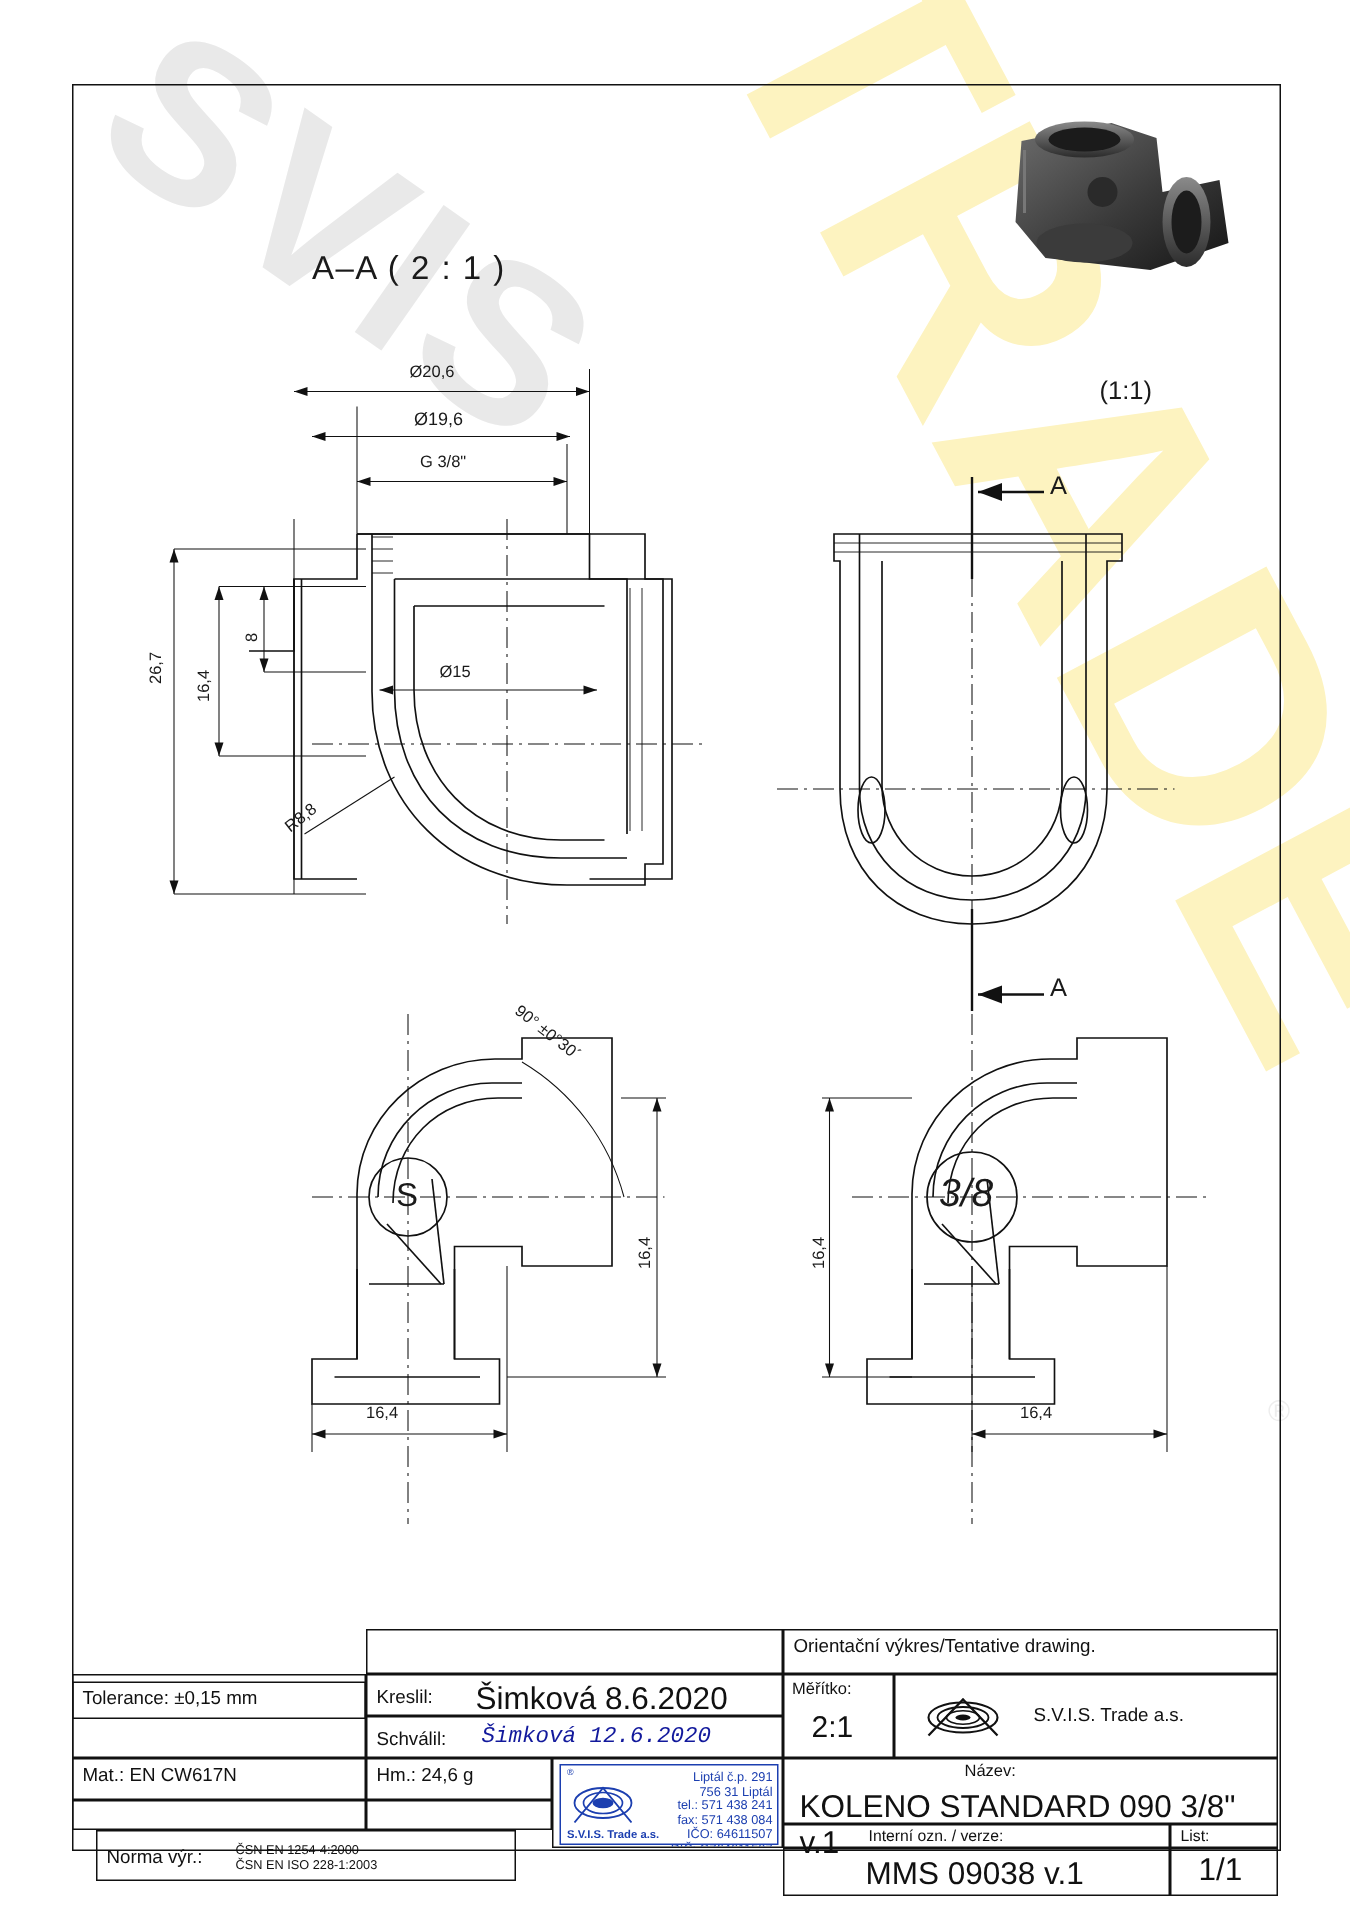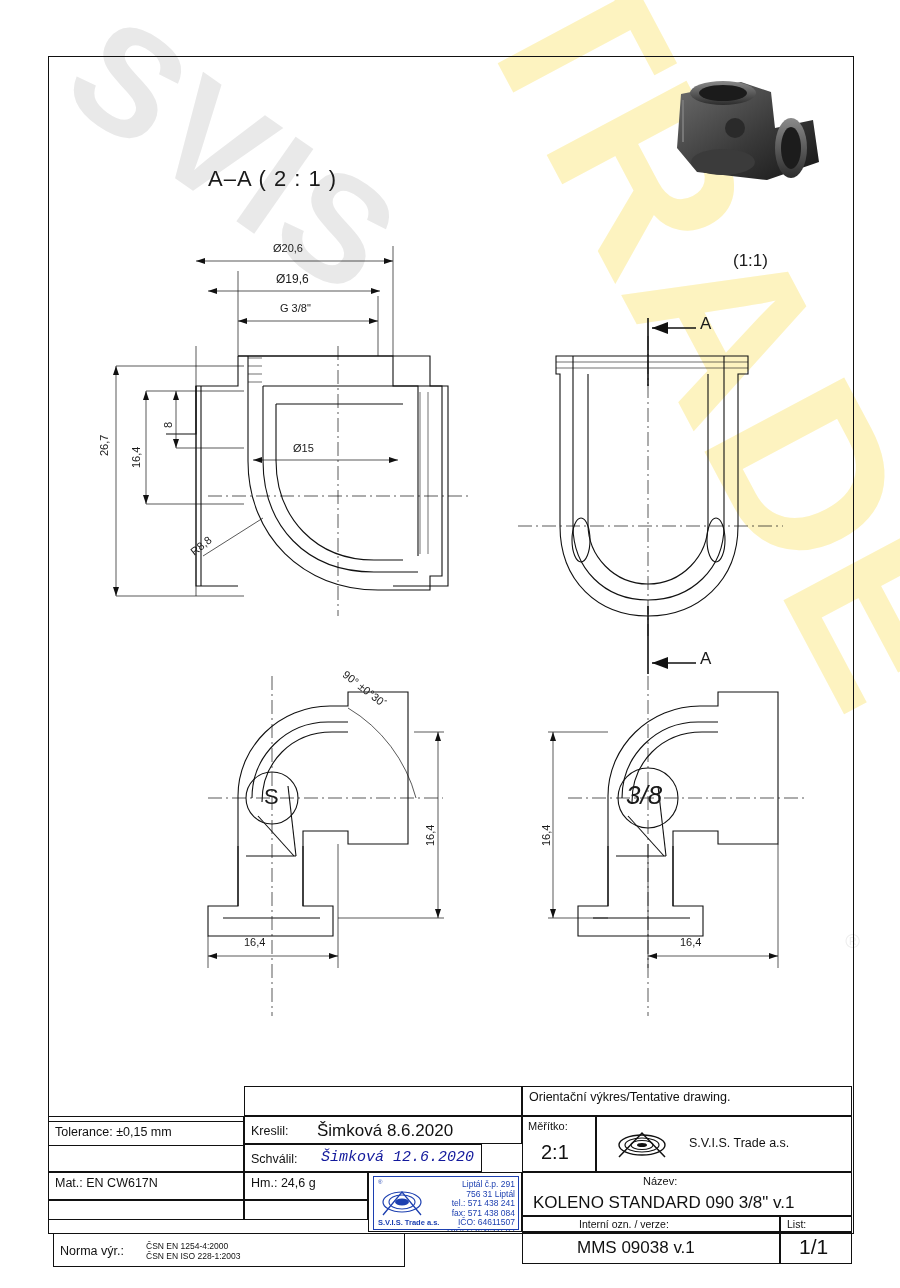--- a/index.html
+++ b/index.html
@@ -10,21 +10,21 @@
   .wm-text{position:absolute;font-family:"Liberation Sans",sans-serif;font-weight:bold;color:#e9e9e9;font-size:150px;letter-spacing:4px;}
   .wm1{left:55px;top:70px;transform:rotate(35deg);}
   .wm-yellow{position:absolute;left:330px;top:200px;font-size:230px;font-weight:bold;color:#fdf3c0;transform:rotate(62deg);letter-spacing:2px;}
   .wm-r{position:absolute;right:40px;top:930px;font-size:20px;color:#ededed;}
   .draw{position:absolute;left:48px;top:56px;width:804px;height:1176px;}
   svg{overflow:visible;}
   .ttl{position:absolute;left:48px;top:1086px;width:804px;height:146px;}
   .cell{position:absolute;box-sizing:border-box;border:1.1px solid #111;}
   .lab{font-size:12.5px;color:#111;}
   .labsm{font-size:8.5px;color:#111;line-height:1.12;}
-  .big{font-size:17px;}
+  .big{font-size:21px;}
   .hand{font-family:Liberation Mono, monospace;font-style:italic;font-size:15px;color:#12199c;}
   .blue{color:#1c3fb0;}
   .pad{padding:3px 6px;}
   .scale-note{position:absolute;font-size:15px;}
   .logo-stamp{position:absolute;border:1.3px solid #1c3fb0;color:#1c3fb0;box-sizing:border-box;}
   .photo{position:absolute;}
 </style>
 </head>
 <body>
 
@@ -275,21 +275,21 @@
     <div class="cell" style="left:196px;top:0;width:278px;height:30px;"></div>
     <div class="cell" style="left:474px;top:0;width:330px;height:30px;">
       <div class="lab pad">Orientační výkres/Tentative drawing.</div>
     </div>
 
     <div class="cell" style="left:0;top:30px;width:196px;height:56px;"></div>
     <div class="cell" style="left:196px;top:30px;width:278px;height:28px;">
       <div class="lab" style="position:absolute;left:6px;top:7px;">Kreslil:</div>
       <div class="lab big" style="position:absolute;left:72px;top:4px;">Šimková 8.6.2020</div>
     </div>
-    <div class="cell" style="left:196px;top:58px;width:238px;height:28px;text-align:right;">
+    <div class="cell" style="left:196px;top:58px;width:278px;height:28px;text-align:right;">
       <div class="lab" style="position:absolute;left:6px;top:7px;">Schválil:</div>
       <div class="hand" style="position:absolute;left:76px;top:4px;">Šimková 12.6.2020</div>
     </div>
     <div class="cell" style="left:474px;top:30px;width:74px;height:56px;text-decoration:underline;">
       <div class="lab" style="position:absolute;left:5px;top:3px;font-size:11px;">Měřítko:</div>
       <div class="lab" style="position:absolute;left:18px;top:24px;font-size:20px;">2:1</div>
     </div>
     <div class="cell" style="left:548px;top:30px;width:256px;height:56px;">
       <div style="position:absolute;left:20px;top:12px;">
         <svg width="50" height="32" viewBox="0 0 50 32">
@@ -350,21 +350,21 @@
 
     <div class="cell" style="left:0;top:114px;width:196px;height:20px;"></div>
     <div class="cell" style="left:196px;top:114px;width:124px;height:20px;"></div>
     <div class="cell" style="left:474px;top:130px;width:258px;height:16px;">
       <div class="lab" style="position:absolute;left:56px;top:1px;font-size:10.5px;">Interní ozn. / verze:</div>
     </div>
     <div class="cell" style="left:732px;top:130px;width:72px;height:16px;">
       <div class="lab" style="position:absolute;left:6px;top:1px;font-size:10.5px;">List:</div>
     </div>
 
-    <div class="cell" style="left:5px;top:134px;width:352px;height:34px;margin-top:13px;">
+    <div class="cell" style="left:16px;top:134px;width:280px;height:34px;">
       <div class="lab" style="position:absolute;left:6px;top:10px;">Norma výr.:</div>
       <div class="labsm" style="position:absolute;left:92px;top:8px;">
         <div>ČSN EN 1254-4:2000</div>
         <div>ČSN EN ISO 228-1:2003</div>
       </div>
     </div>
     <div class="cell" style="left:474px;top:146px;width:258px;height:32px;">
       <div class="lab big" style="position:absolute;left:54px;top:5px;">MMS 09038 v.1</div>
     </div>
     <div class="cell" style="left:732px;top:146px;width:72px;height:32px;">

